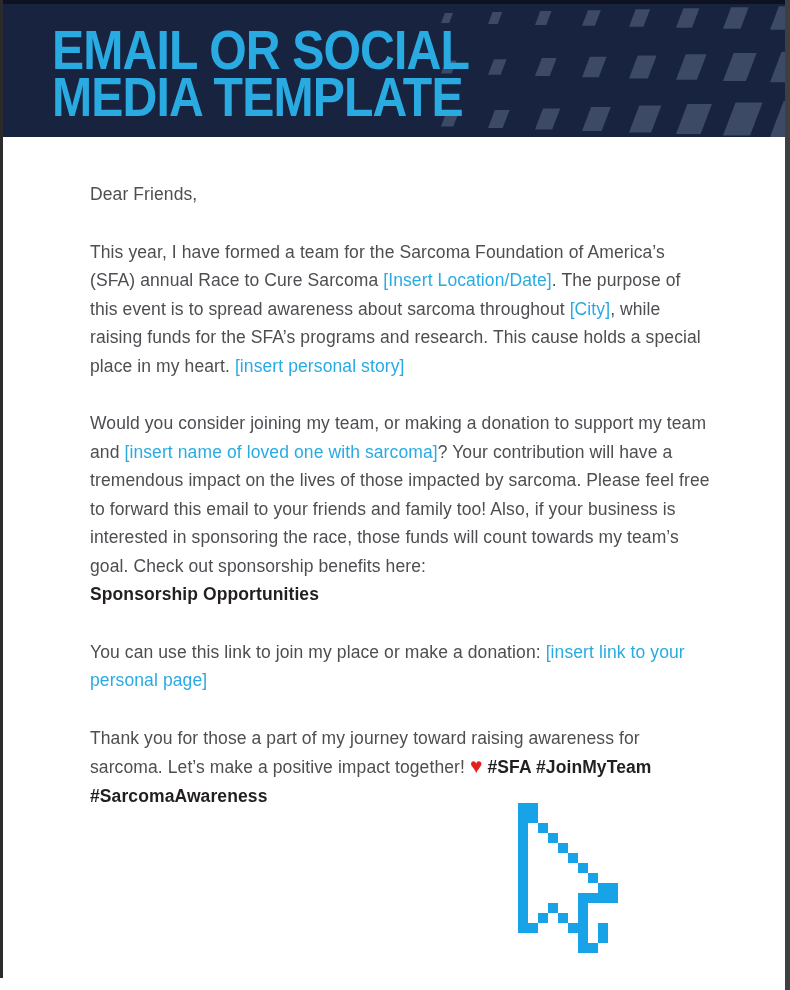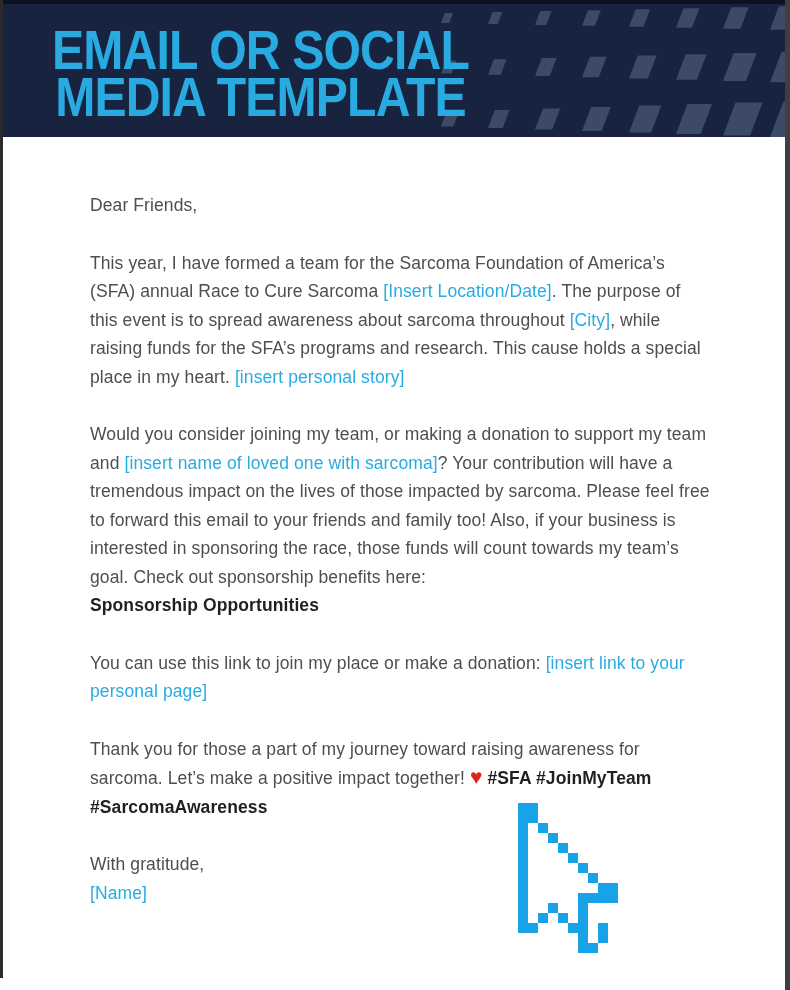--- a/index.html
+++ b/index.html
@@ -22,21 +22,20 @@
   .page{position:absolute;inset:0;background:#ffffff;}
   
   .edge-top{position:absolute;top:0;left:0;right:0;height:4px;background:#0c1220;}
   .edge-left{position:absolute;top:0;left:0;width:3px;height:978px;background:#2b2b2e;}
   .edge-right{position:absolute;top:0;right:0;width:5px;height:990px;background:#3f3f42;}
   
   .header{
     position:absolute;top:4px;left:3px;right:5px;height:133px;
     background:var(--navy);
     overflow:hidden;
-    text-align:center;
   }
   .header-pattern{position:absolute;top:0;right:0;height:133px;}
   .title{
     position:absolute;left:49px;top:22px;
     color:var(--cyan);
     font-weight:bold;
   }
   .title-line{
     font-size:56px;
     line-height:47px;
@@ -46,21 +45,21 @@
     white-space:nowrap;
   }
   
   .letter{
     position:absolute;left:90px;top:180px;width:622px;
     font-size:17.5px;
     line-height:28.5px;
     color:var(--body-text);
     letter-spacing:0.1px;
   }
-  .letter p{margin:11px 0 29px 0;}
+  .letter p{margin:0 0 29px 0;}
   .run-text{color:var(--body-text);}
   .run-link{color:var(--cyan);}
   .run-bold{color:var(--bold-text);font-weight:bold;text-align:center;}
   .run-heart{color:var(--heart-red);font-size:21px;line-height:28.5px;}
   
   .cursor-svg{position:absolute;left:518px;top:803px;}
 </style>
 </head>
 <body>
 
@@ -100,21 +99,20 @@
       <div class="title-line">MEDIA TEMPLATE</div>
     </div>
   </div>
 
   <div class="letter" id="letter">
       <p><span class="run-text">Dear Friends,</span></p>
       <p><span class="run-text">This year, I have formed a team for the Sarcoma Foundation of America’s (SFA) annual Race to Cure Sarcoma </span><span class="run-link">[Insert Location/Date]</span><span class="run-text">. The purpose of this event is to spread awareness about sarcoma throughout </span><span class="run-link">[City]</span><span class="run-text">, while raising funds for the SFA’s programs and research. This cause holds a special place in my heart. </span><span class="run-link">[insert personal story]</span></p>
       <p><span class="run-text">Would you consider joining my team, or making a donation to support my team and </span><span class="run-link">[insert name of loved one with sarcoma]</span><span class="run-text">? Your contribution will have a tremendous impact on the lives of those impacted by sarcoma. Please feel free to forward this email to your friends and family too! Also, if your business is interested in sponsoring the race, those funds will count towards my team’s goal. Check out sponsorship benefits here:</span><br><span class="run-bold">Sponsorship Opportunities</span></p>
       <p><span class="run-text">You can use this link to join my place or make a donation: </span><span class="run-link">[insert link to your personal page]</span></p>
       <p><span class="run-text">Thank you for those a part of my journey toward raising awareness for sarcoma. Let’s make a positive impact together! </span><span class="run-heart">♥</span><span class="run-text"> </span><span class="run-bold">#SFA #JoinMyTeam #SarcomaAwareness</span></p>
-      <p><span class="run-text">With gratitude,</span><br><span class="run-link">[Name]</span></p>
     </div>
 
   <svg class="cursor-svg" width="100" height="150" viewBox="0 0 100 150" id="cursor-svg">
       <rect x="0" y="0" width="10" height="10" fill="#18A3E8"></rect>
       <rect x="10" y="0" width="10" height="10" fill="#18A3E8"></rect>
       <rect x="0" y="10" width="10" height="10" fill="#18A3E8"></rect>
       <rect x="10" y="10" width="10" height="10" fill="#18A3E8"></rect>
       <rect x="0" y="20" width="10" height="10" fill="#18A3E8"></rect>
       <rect x="20" y="20" width="10" height="10" fill="#18A3E8"></rect>
       <rect x="0" y="30" width="10" height="10" fill="#18A3E8"></rect>

